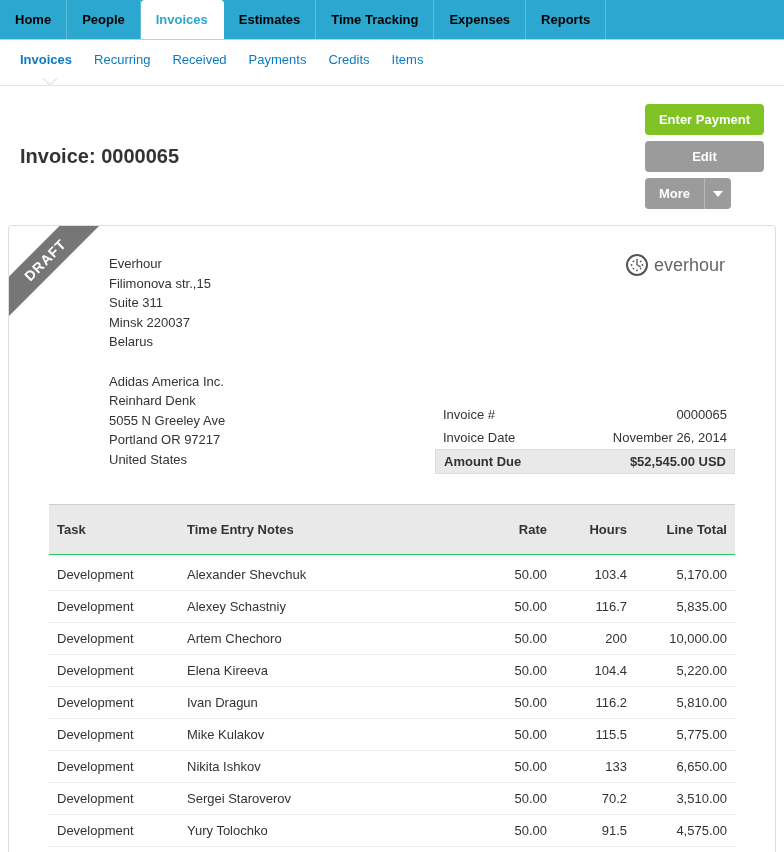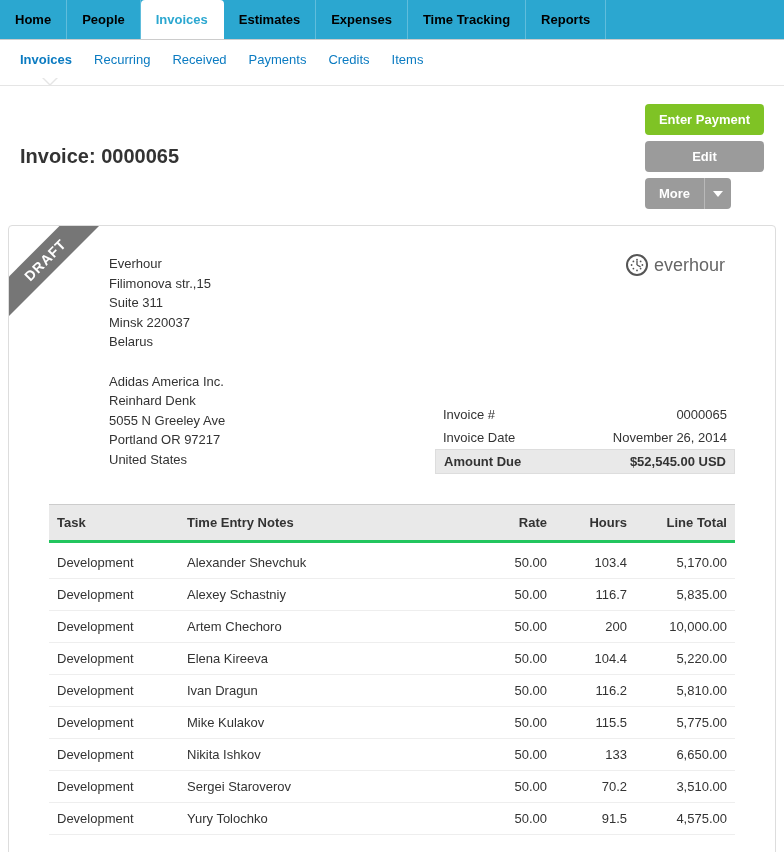--- a/index.html
+++ b/index.html
@@ -42,42 +42,42 @@
 .logo-text { font-size: 18px; color: #666; font-weight: normal; }
 
 .meta-section { display: flex; justify-content: space-between; margin-bottom: 30px; }
 .client { font-size: 13px; line-height: 1.5; padding-left: 60px; }
 .meta-table { width: 300px; font-size: 13px; margin-top: 31px; }
 .meta-row { display: flex; justify-content: space-between; padding: 4px 8px; }
 .meta-row.highlight { background: #e9e9e9; font-weight: bold; border: 1px solid #ddd; }
 
 
 .items-table { width: 100%; border-collapse: collapse; font-size: 13px; }
-.items-table thead th { background: #e9e9e9; text-align: left; padding: 10px 8px; font-weight: bold; border-top: 1px solid #ccc; border-bottom: 3px solid #22c55e; }
+.items-table thead th { background: #e9e9e9; text-align: left; padding: 17px 8px; font-weight: bold; border-top: 1px solid #ccc; border-bottom: 1px solid #22c55e; }
 .items-table thead th.num, .items-table tbody td.num { text-align: right; }
 .items-table tbody td { padding: 8px 8px; border-bottom: 1px solid #eee; }
 .items-table tbody tr:first-child td { padding-top: 12px; }
 
 
 .totals { margin-top: 18px; border-top: 1px solid #ccc; padding-top: 10px; }
 .totals .row { display: flex; justify-content: flex-end; gap: 8px; padding: 4px 8px; font-size: 13px; }
 .totals .row .label { width: 200px; text-align: left; padding-left: 60px; }
 .totals .row .value { width: 140px; text-align: right; }
 .totals .row.bold { font-weight: bold; }
 </style>
 </head>
 <body>
 
 <div class="top-tabs" id="top-tabs">
     <div class="top-tab">Home</div>
     <div class="top-tab">People</div>
     <div class="top-tab active">Invoices</div>
     <div class="top-tab">Estimates</div>
+    <div class="top-tab">Time Tracking</div>
     <div class="top-tab">Expenses</div>
-    <div class="top-tab">Time Tracking</div>
     <div class="top-tab">Reports</div>
   </div>
 
 <div class="sub-tabs" id="sub-tabs">
   <div class="sub-tab active">Invoices</div>
     <div class="sub-tab">Recurring</div>
     <div class="sub-tab">Received</div>
     <div class="sub-tab">Payments</div>
     <div class="sub-tab">Credits</div>
     <div class="sub-tab">Items</div>

